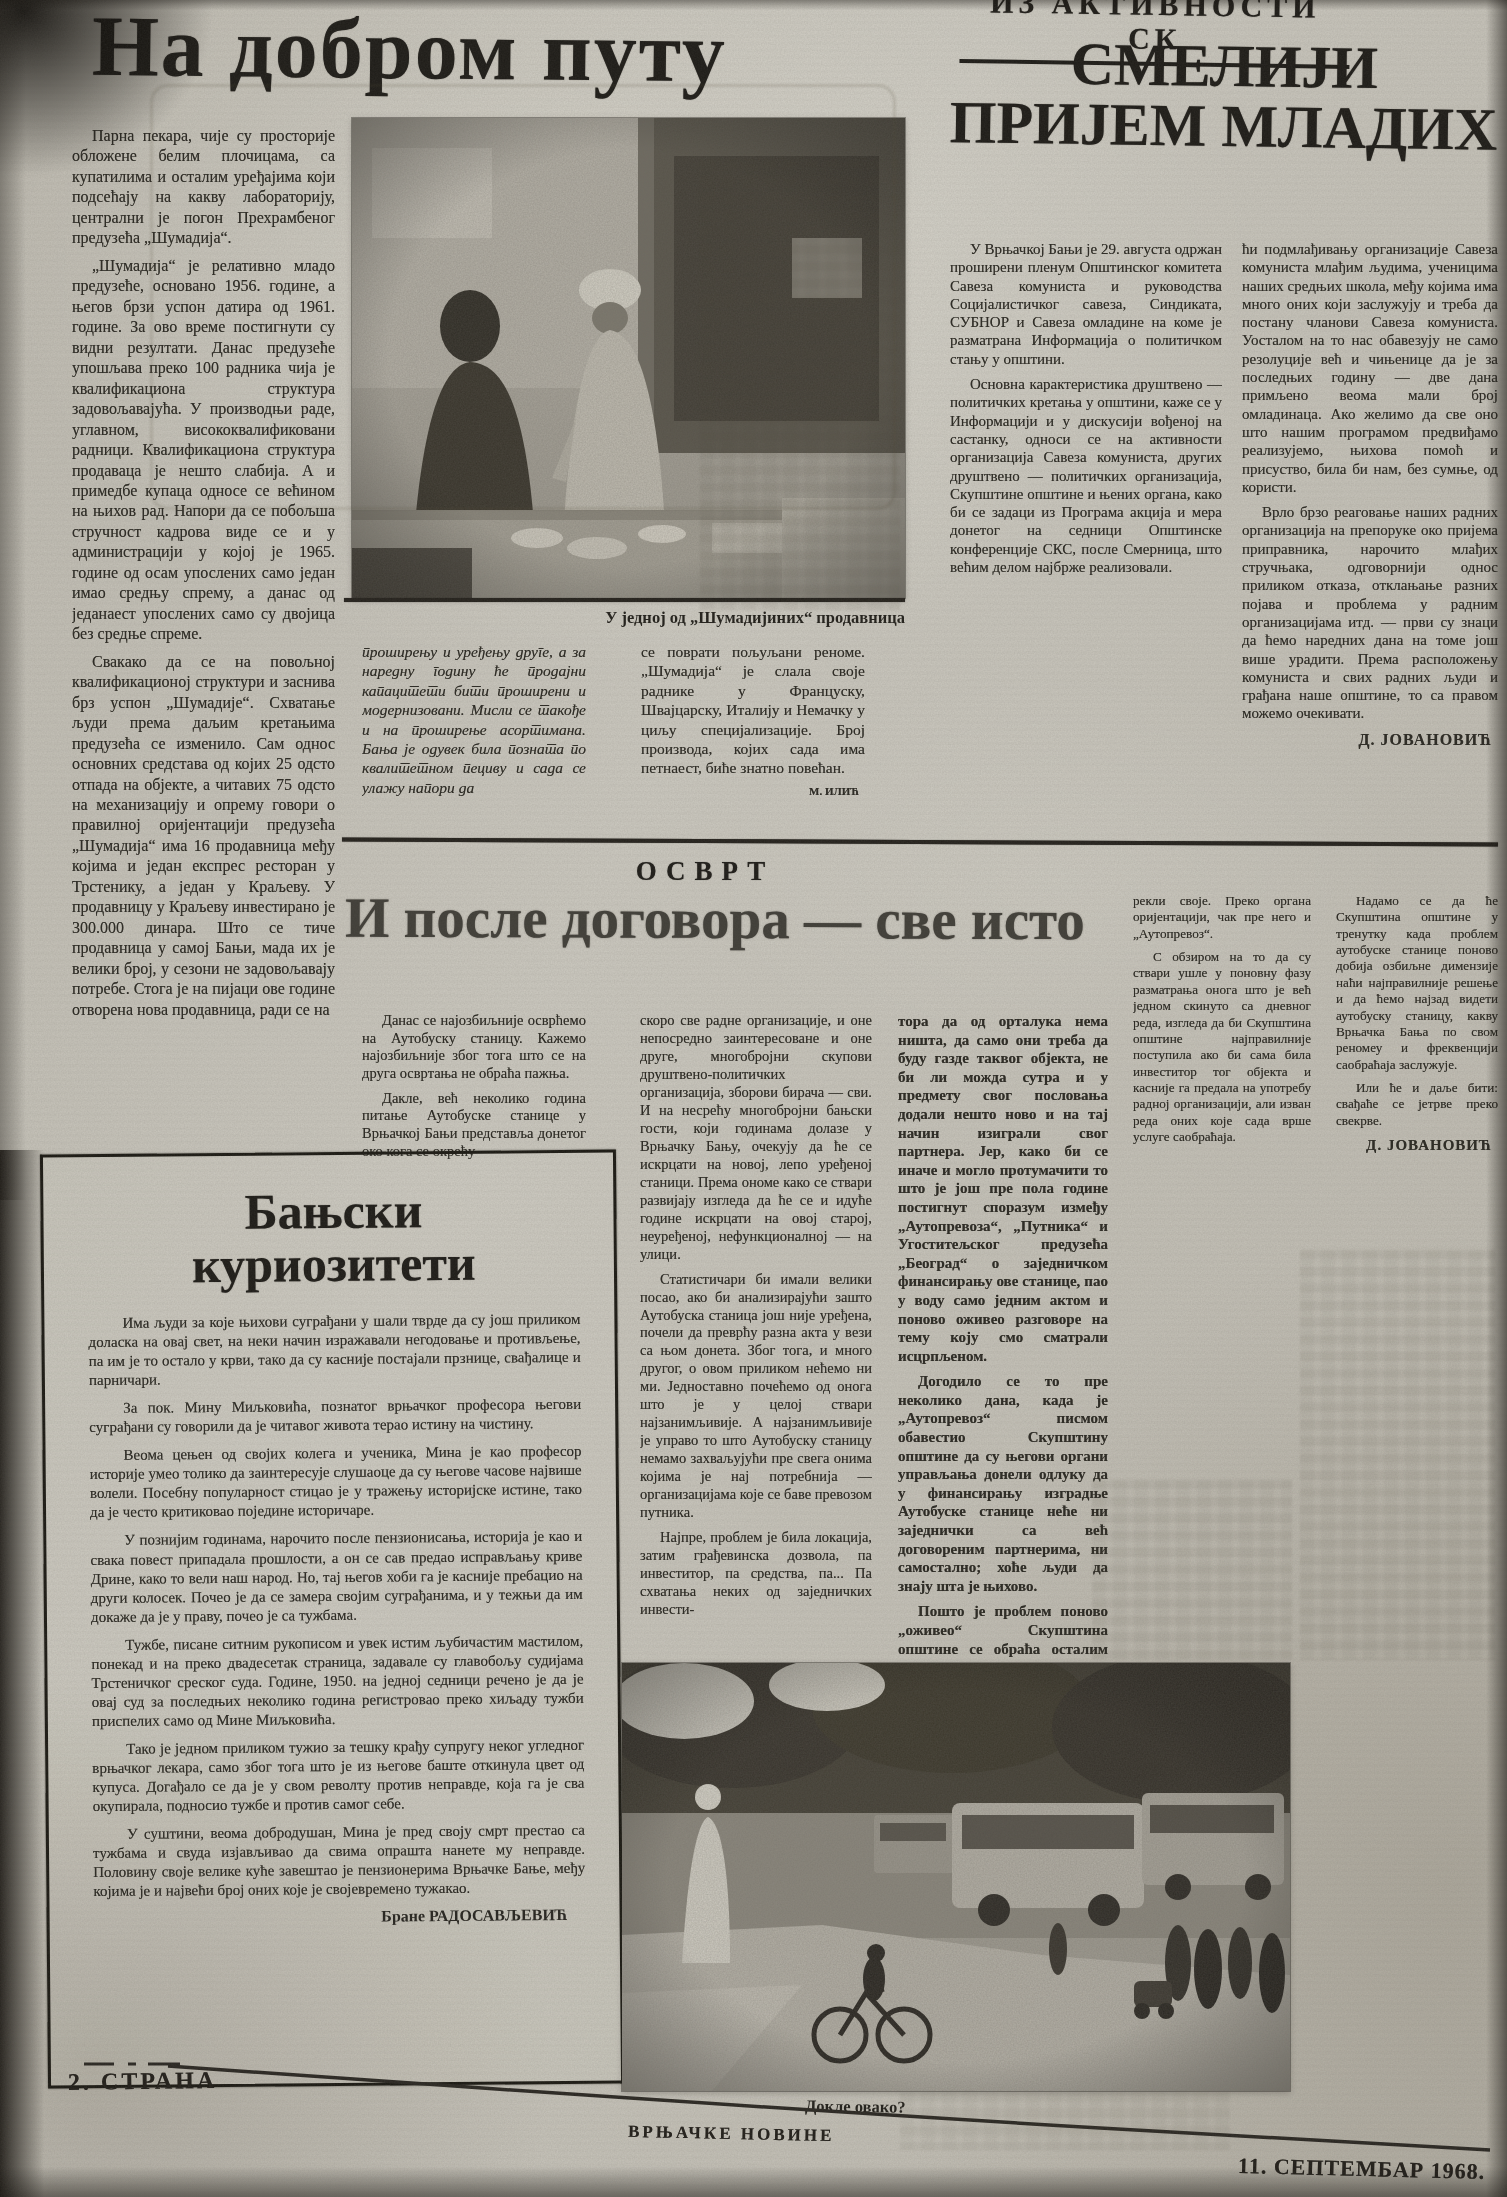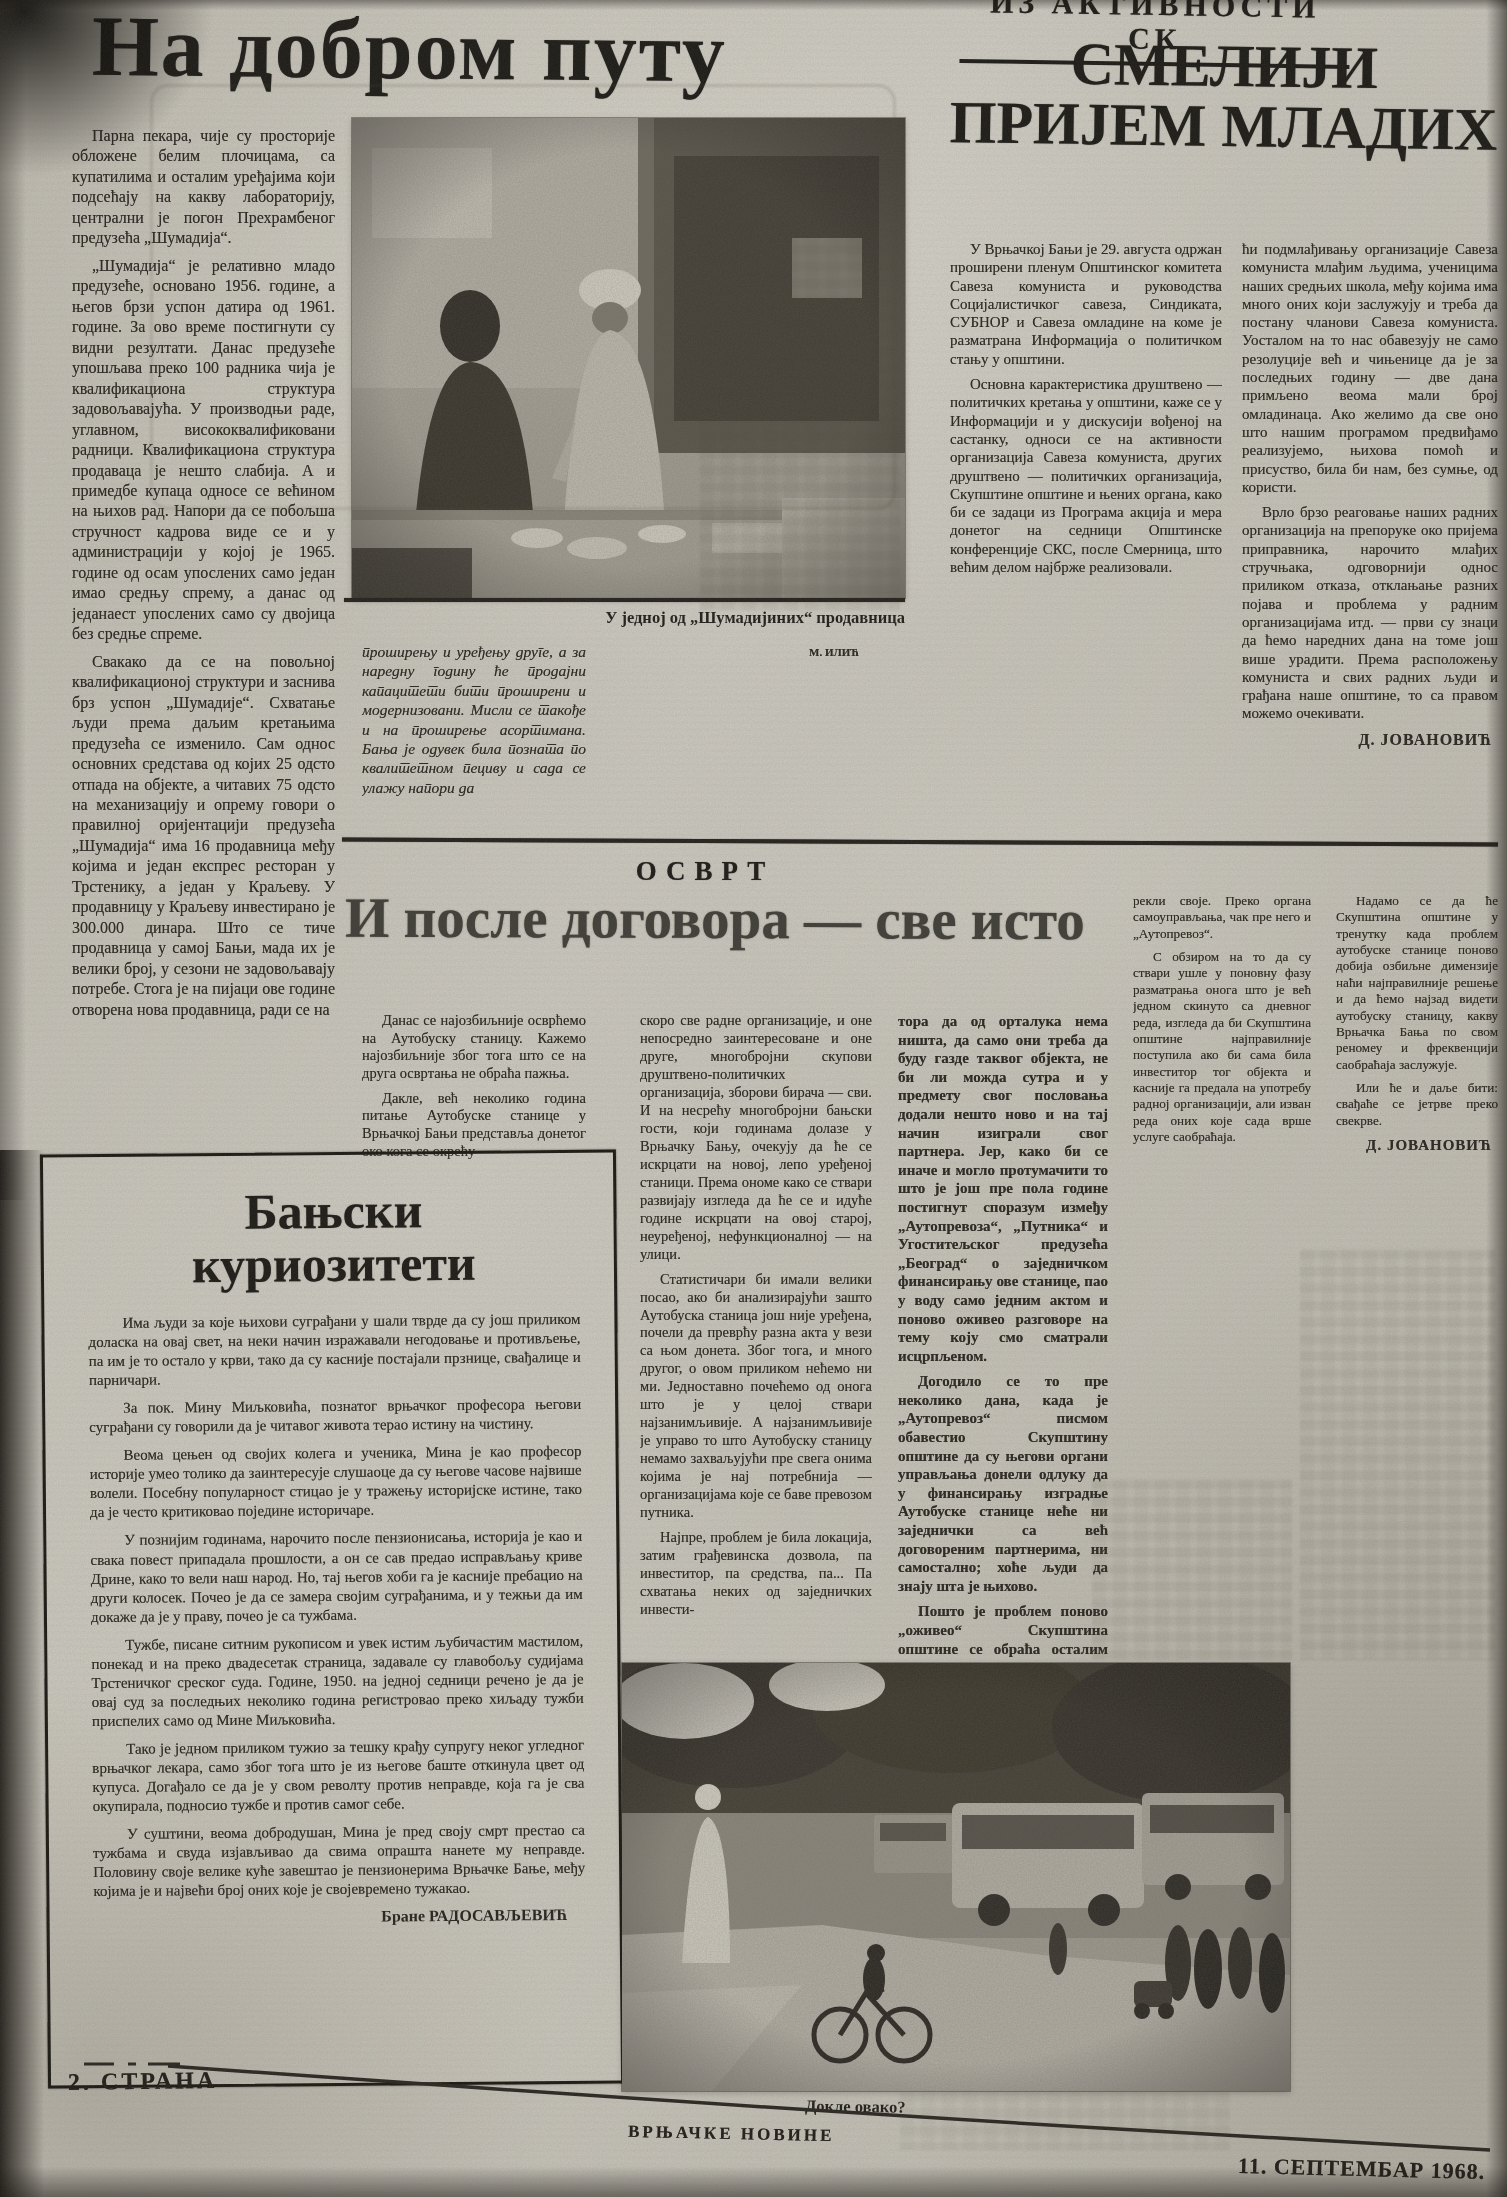--- a/index.html
+++ b/index.html
@@ -92,20 +92,21 @@
 
   <div class="col" style="left:72px;top:126px;width:263px;height:1030px;font-size:16px;line-height:1.28;">
     <p>Парна пекара, чије су просторије обложене белим плочицама, са купатилима и осталим уређајима који подсећају на какву лабораторију, централни је погон Прехрамбеног предузећа „Шумадија“.</p>
     <p>„Шумадија“ је релативно младо предузеће, основано 1956. године, а његов брзи успон датира од 1961. године. За ово време постигнути су видни резултати. Данас предузеће упошљава преко 100 радника чија је квалификациона структура задовољавајућа. У производњи раде, углавном, висококвалификовани радници. Квалификациона структура продаваца је нешто слабија. А и примедбе купаца односе се већином на њихов рад. Напори да се побољша стручност кадрова виде се и у администрацији у којој је 1965. године од осам упослених само један имао средњу спрему, а данас од једанаест упослених само су двојица без средње спреме.</p>
     <p>Свакако да се на повољној квалификационој структури и заснива брз успон „Шумадије“. Схватање људи према даљим кретањима предузећа се изменило. Сам однос основних средстава од којих 25 одсто отпада на објекте, а читавих 75 одсто на механизацију и опрему говори о правилној оријентацији предузећа „Шумадија“ има 16 продавница међу којима и један експрес ресторан у Трстенику, а један у Краљеву. У продавницу у Краљеву инвестирано је 300.000 динара. Што се тиче продавница у самој Бањи, мада их је велики број, у сезони не задовољавају потребе. Стога је на пијаци ове године отворена нова продавница, ради се на</p>
   </div>
   <div class="col cont" style="left:362px;top:642px;width:224px;height:202px;font-size:15.5px;line-height:1.25;font-style:italic;">
     <p>проширењу и уређењу друге, а за наредну годину ће продајни капацитети бити проширени и модернизовани. Мисли се такође и на проширење асортимана. Бања је одувек била позната по квалитетном пециву и сада се улажу напори да</p>
   </div>
   <div class="col cont" style="left:641px;top:642px;width:224px;height:202px;font-size:15.5px;line-height:1.25;">
+    <p>се поврати пољуљани реноме. „Шумадија“ је слала своје раднике у Француску, Швајцарску, Италију и Немачку у циљу специјализације. Број производа, којих сада има петнаест, биће знатно повећан.</p>
     <div class="byline" style="font-size:11px;">М. ИЛИЋ</div>
   </div>
 
   <div class="headline abs" style="left:960px;top:-12px;width:390px;text-align:center;font-size:30px;letter-spacing:5px;
               border-bottom:4px solid #1d1b17;padding-bottom:6px;transform:rotate(0.9deg);">ИЗ АКТИВНОСТИ СК</div>
   <h2 class="headline abs" style="left:950px;top:36px;width:548px;margin:0;text-align:center;font-size:60px;line-height:1.0;transform:rotate(0.8deg);">СМЕЛИЈИ ПРИЈЕМ МЛАДИХ</h2>
 
   <div class="col" style="left:950px;top:240px;width:272px;height:575px;font-size:15px;line-height:1.22;">
     <p>У Врњачкој Бањи је 29. августа одржан проширени пленум Општинског комитета Савеза комуниста и руководства Социјалистичког савеза, Синдиката, СУБНОР и Савеза омладине на коме је разматрана Информација о политичком стању у општини.</p>
     <p>Основна карактеристика друштвено — политичких кретања у општини, каже се у Информацији и у дискусији вођеној на састанку, односи се на активности организација Савеза комуниста, других друштвено — политичких организација, Скупштине општине и њених органа, како би се задаци из Програма акција и мера донетог на седници Општинске конференције СКС, после Смерница, што већим делом најбрже реализовали.</p>
@@ -130,21 +131,21 @@
     <p>скоро све радне организације, и оне непосредно заинтересоване и оне друге, многобројни скупови друштвено-политичких организација, зборови бирача — сви. И на несрећу многобројни бањски гости, који годинама долазе у Врњачку Бању, очекују да ће се искрцати на новој, лепо уређеној станици. Према ономе како се ствари развијају изгледа да ће се и идуће године искрцати на овој старој, неуређеној, нефункционалној — на улици.</p>
     <p>Статистичари би имали велики посао, ако би анализирајући зашто Аутобуска станица још није уређена, почели да преврћу разна акта у вези са њом донета. Због тога, и много другог, о овом приликом нећемо ни ми. Једноставно почећемо од онога што је у целој ствари најзанимљивије. А најзанимљивије је управо то што Аутобуску станицу немамо захваљујући пре свега онима којима је нај потребнија — организацијама које се баве превозом путника.</p>
     <p>Најпре, проблем је била локација, затим грађевинска дозвола, па инвеститор, па средства, па... Па схватања неких од заједничких инвести-</p>
   </div>
   <div class="col cont" style="left:898px;top:1012px;width:210px;height:655px;font-size:15px;line-height:1.24;font-weight:bold;">
     <p>тора да од орталука нема ништа, да само они треба да буду газде таквог објекта, не би ли можда сутра и у предмету свог пословања додали нешто ново и на тај начин изиграли свог партнера. Јер, како би се иначе и могло протумачити то што је још пре пола године постигнут споразум између „Аутопревоза“, „Путника“ и Угоститељског предузећа „Београд“ о заједничком финансирању ове станице, пао у воду само једним актом и поново оживео разговоре на тему коју смо сматрали исцрпљеном.</p>
     <p>Догодило се то пре неколико дана, када је „Аутопревоз“ писмом обавестио Скупштину општине да су његови органи управљања донели одлуку да у финансирању изградње Аутобуске станице неће ни заједнички са већ договореним партнерима, ни самостално; хоће људи да знају шта је њихово.</p>
     <p>Пошто је проблем поново „оживео“ Скупштина општине се обраћа осталим суинвеститорима информишући их о ставу „Аутопревоза“ и тражећи њихово мишљење. А они о захтевима „Аутопревоза“ много и не знају и што је најважније о томе су већ</p>
   </div>
   <div class="col cont" style="left:1133px;top:893px;width:178px;height:575px;font-size:13.2px;line-height:1.24;">
-    <p>рекли своје. Преко органа самоуправљања, чак пре него и „Аутопревоз“.</p>
+    <p>рекли своје. Преко органа оријентацији, чак пре него и „Аутопревоз“.</p>
     <p>С обзиром на то да су ствари ушле у поновну фазу разматрања онога што је већ једном скинуто са дневног реда, изгледа да би Скупштина општине најправилније поступила ако би сама била инвеститор тог објекта и касније га предала на употребу радној организацији, али изван реда оних које сада врше услуге саобраћаја.</p>
   </div>
   <div class="col" style="left:1336px;top:893px;width:162px;height:340px;font-size:13.2px;line-height:1.24;">
     <p>Надамо се да ће Скупштина општине у тренутку када проблем аутобуске станице поново добија озбиљне димензије наћи најправилније решење и да ћемо најзад видети аутобуску станицу, какву Врњачка Бања по свом реномеу и фреквенцији саобраћаја заслужује.</p>
     <p>Или ће и даље бити: свађаће се јетрве преко свекрве.</p>
     <div class="byline" style="font-size:15px;letter-spacing:1px;">Д. ЈОВАНОВИЋ</div>
   </div>
 
   <div class="box-art" style="left:44px;top:1152px;width:492px;height:888px;">
     <h2 class="headline" style="width:345px;margin:6px auto 22px;text-align:center;font-size:50px;line-height:1.05;">Бањски куриозитети</h2>

